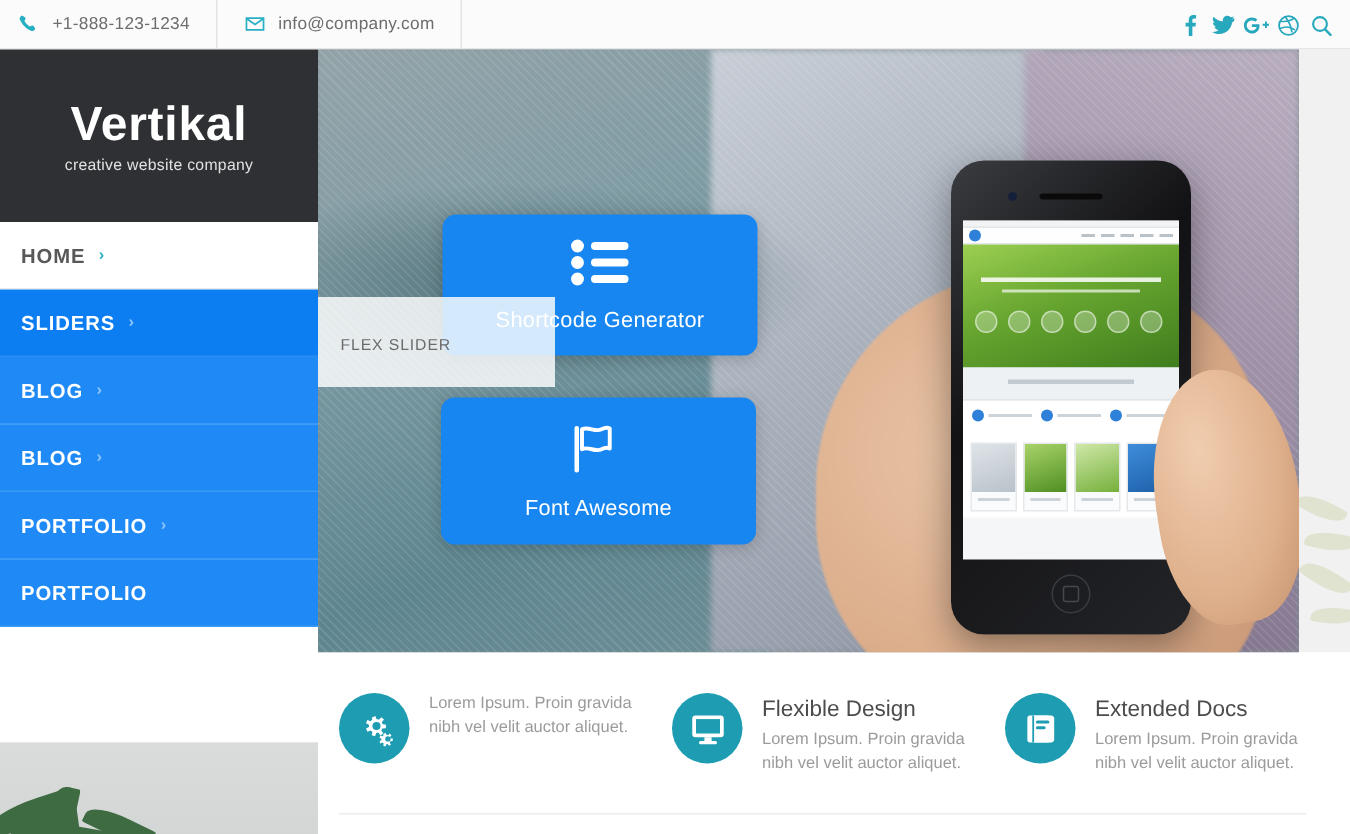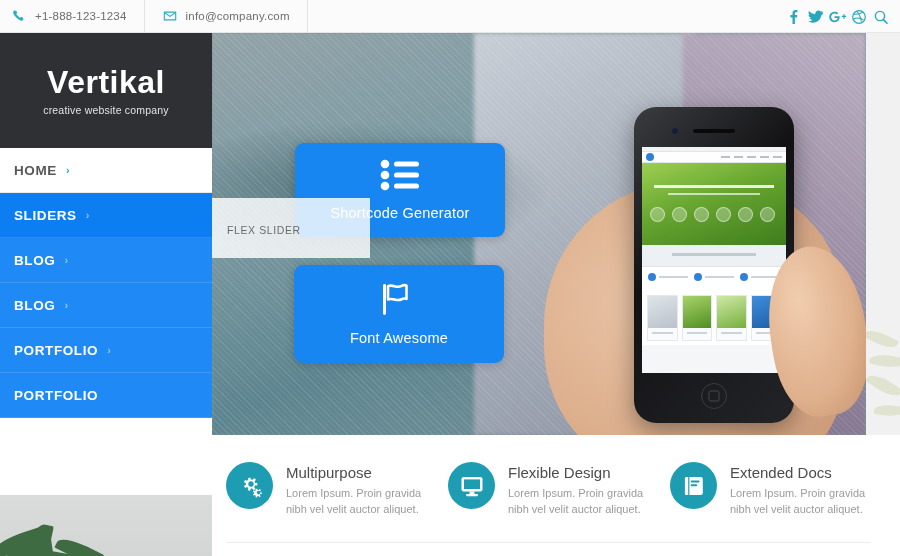--- a/index.html
+++ b/index.html
@@ -413,21 +413,20 @@
       <div class="feat">
         <span class="feat-circle">
           <svg width="26" height="24" viewBox="0 0 26 24">
             <path d="M11 4.3l2.2-.9.9 2.1c.5.0 1 .1 1.5.3l1.6-1.7 1.8 1.6-1.5 1.8c.3.4.5.9.6 1.4l2.3.2-.2 2.4-2.3.1c-.2.5-.4 1-.7 1.4l1.4 1.9-2 1.4-1.3-1.9c-.5.1-1 .2-1.5.2l-.7 2.2-2.3-.6.5-2.2c-.4-.3-.8-.6-1.2-1l-2.1.9-1-2.2 2-1c-.1-.5-.1-1 0-1.5l-2-1 .9-2.2 2.1.8c.3-.4.7-.7 1.1-1z" fill="#fff"></path>
             <circle cx="14" cy="10" r="2.7" fill="#1d9cb2"></circle>
             <path d="M18.6 15.2l1.5-.6.6 1.4c.3 0 .7.1 1 .2l1.1-1.2 1.2 1.1-1 1.2c.2.3.3.6.4 1l1.5.1-.1 1.6-1.5.1c-.1.3-.3.7-.5 1l.9 1.2-1.3.9-.9-1.2c-.3.1-.7.1-1 .1l-.5 1.5-1.5-.4.3-1.5c-.3-.2-.5-.4-.8-.7l-1.4.6-.6-1.4 1.3-.7c0-.3-.1-.7 0-1l-1.3-.7.6-1.4 1.4.5c.2-.2.4-.5.7-.7z" fill="#fff"></path>
             <circle cx="21.6" cy="18.6" r="1.8" fill="#1d9cb2"></circle>
           </svg>
         </span>
         <span>
-          <span class="feat-title" style="display:block">Multipurpose</span>
           <span class="feat-desc" style="display:block">Lorem Ipsum. Proin gravida nibh vel velit auctor aliquet.</span>
         </span>
       </div>
 
       <div class="feat">
         <span class="feat-circle">
           <svg width="26" height="24" viewBox="0 0 26 24">
             <rect x="2.5" y="3" width="21" height="14.5" rx="2.2" fill="#fff"></rect>
             <rect x="5" y="5.4" width="16" height="9.6" fill="#1d9cb2"></rect>
             <rect x="10.6" y="17.5" width="4.8" height="2.6" fill="#fff"></rect>

